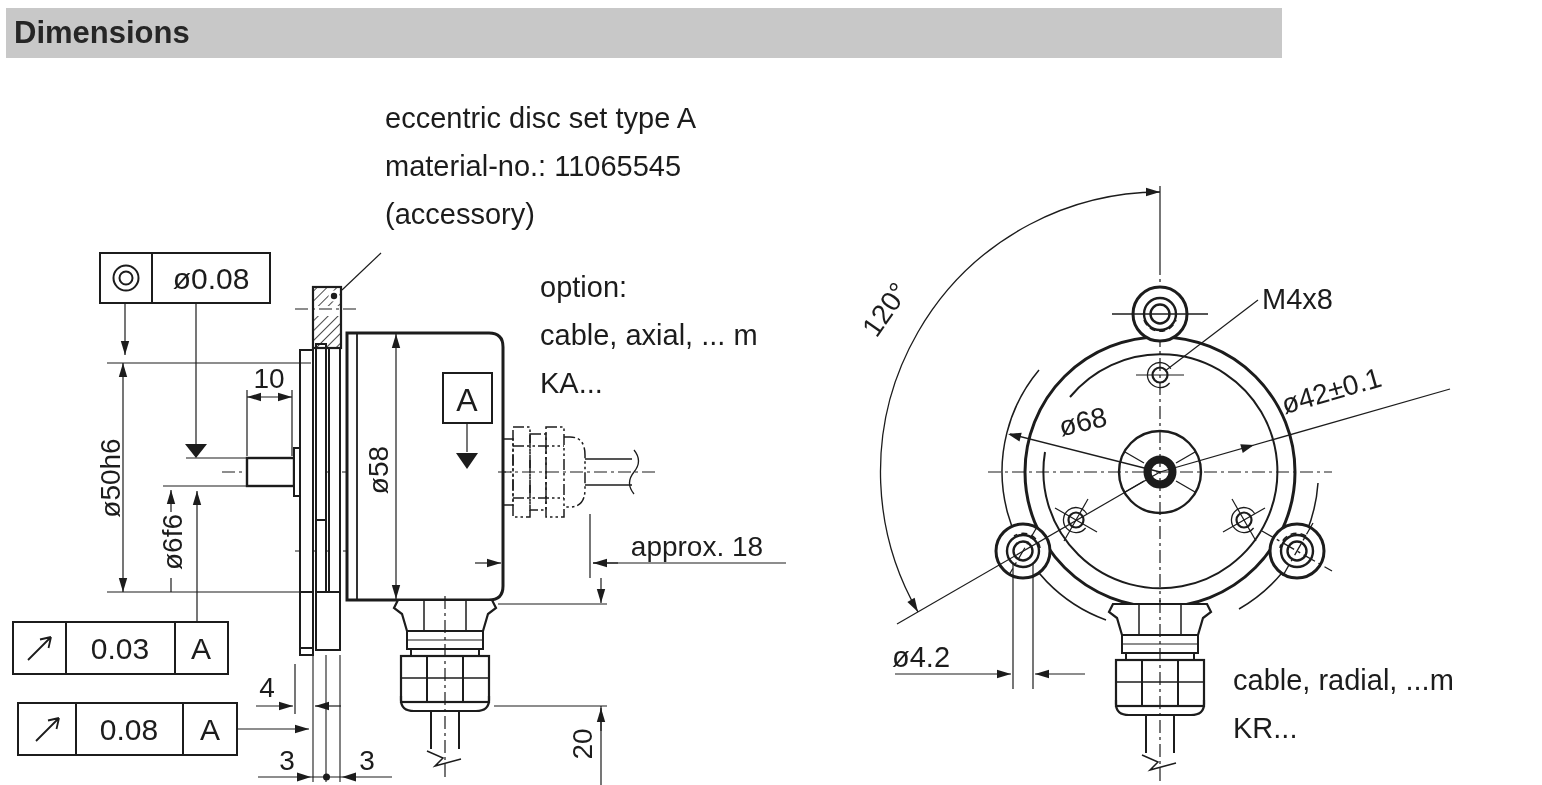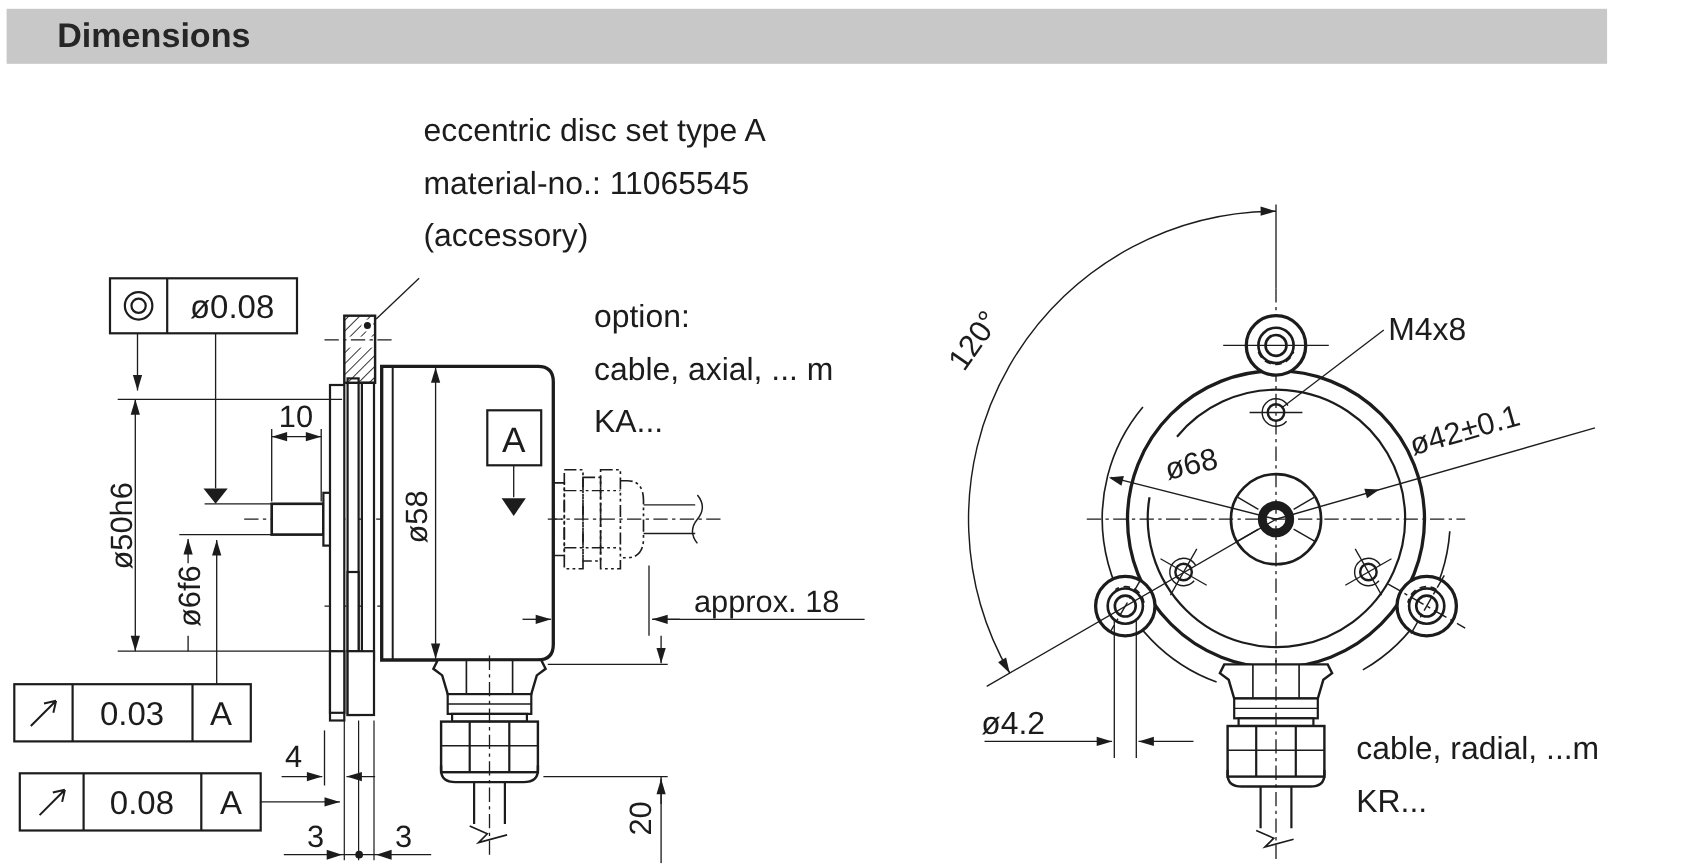--- a/index.html
+++ b/index.html
@@ -1,18 +1,18 @@
 <!DOCTYPE html>
 <html><head>
 <meta charset="utf-8">
 <style>
   html,body{margin:0;padding:0;background:#ffffff;width:1542px;height:785px;overflow:hidden;
     font-family:"Liberation Sans",sans-serif;}
   #stage{position:relative;width:1542px;height:785px;background:#fff;}
-  #header-bar{position:absolute;left:6px;top:8px;width:1417px;height:50px;background:#c8c8c8;padding-left:38px;}
+  #header-bar{position:absolute;left:6px;top:8px;width:1276px;height:50px;background:#c8c8c8;}
   #header-bar span{display:block;line-height:50px;padding-left:8px;font-size:31px;font-weight:bold;color:#262626;}
   svg{position:absolute;left:0;top:0;}
   .ln{stroke:#1c1c1c;fill:none;stroke-linecap:butt;}
   .s30{stroke-width:3;} .s24{stroke-width:2.4;} .s22{stroke-width:2.2;}
   .s20{stroke-width:2;} .s18{stroke-width:1.8;} .s15{stroke-width:1.5;} .s13{stroke-width:1.3;}
   .s12{stroke-width:1.2;} .s11{stroke-width:1.1;}
   .cl{stroke-dasharray:13 4 3 4;}        
   .ph{stroke-dasharray:11 3 2.5 3 2.5 3;} 
   .hid{stroke-dasharray:6 4;}            
   .wfill{fill:#ffffff;}

